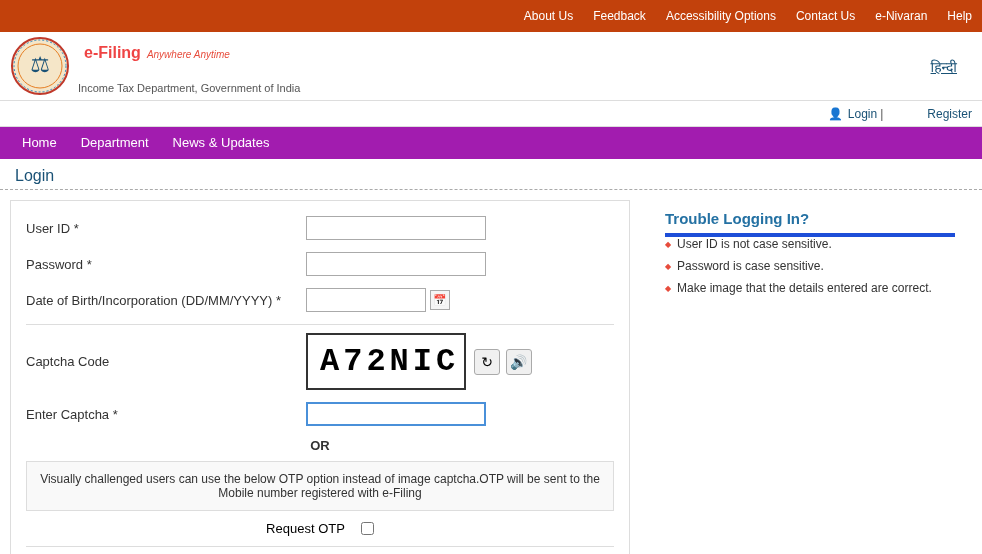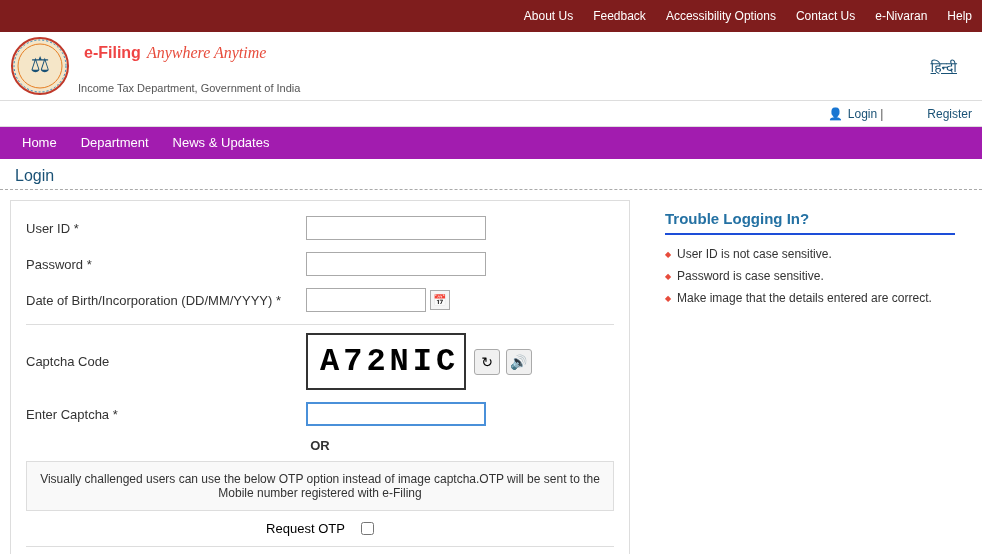--- a/index.html
+++ b/index.html
@@ -1,20 +1,20 @@
 <!DOCTYPE html>
 <html><head>
   <meta charset="utf-8">
   <style>
     * { margin: 0; padding: 0; box-sizing: border-box; }
     body { font-family: Arial, sans-serif; font-size: 13px; background: #fff; }
 
     
     #top-bar {
-      background: #7f1d1d;
+      background: #c2410c;
       display: flex;
       justify-content: flex-end;
       align-items: center;
       padding: 0;
       height: 32px;
     }
     #top-bar a, #top-bar span {
       color: #fff;
       text-decoration: none;
       padding: 0 10px;
@@ -224,22 +224,21 @@
 
     
     #trouble-panel {
       flex: 0 0 320px;
       padding: 10px 15px;
     }
     #trouble-title {
       font-size: 15px;
       color: #2471a3;
       font-weight: bold;
-      margin-bottom: 12px;
-      border-bottom: 2px solid #1d4ed8;
+      border-bottom: 4px solid #1d4ed8;
       padding-bottom: 6px;
     }
     #trouble-panel ul {
       list-style: none;
       padding: 0;
     }
     #trouble-panel ul li {
       font-size: 12px;
       color: #333;
       margin-bottom: 8px;
@@ -271,21 +270,21 @@
   <div id="logo-area">
 
     <svg id="logo-emblem" viewBox="0 0 60 60" xmlns="http://www.w3.org/2000/svg">
       <circle cx="30" cy="30" r="28" fill="#f5e6c8" stroke="#c0392b" stroke-width="2"></circle>
       <circle cx="30" cy="30" r="22" fill="#f5e6c8" stroke="#e67e22" stroke-width="1"></circle>
       <text x="30" y="36" text-anchor="middle" font-size="22" fill="#1a5276">⚖</text>
       <circle cx="30" cy="30" r="26" fill="none" stroke="#2e86c1" stroke-width="1" stroke-dasharray="2,2"></circle>
     </svg>
     <div id="logo-text">
       <div id="logo-title">
-        <span>e-Filing</span><span style="color:#e74c3c; font-style:italic; font-size:16px; font-weight:normal;font-family:Liberation Serif, serif;">Anywhere Anytime</span>
+        <span>e-Filing</span><span style="color:#e74c3c; font-style:italic; font-size:10px; font-weight:normal;">Anywhere Anytime</span>
       </div>
       <div id="logo-subtitle">Income Tax Department, Government of India</div>
     </div>
   </div>
   <a id="hindi-link">हिन्दी</a>
 </div>
 
 <div id="login-register">
   <span>👤</span>
   <a style="margin-left:4px;">Login</a>

